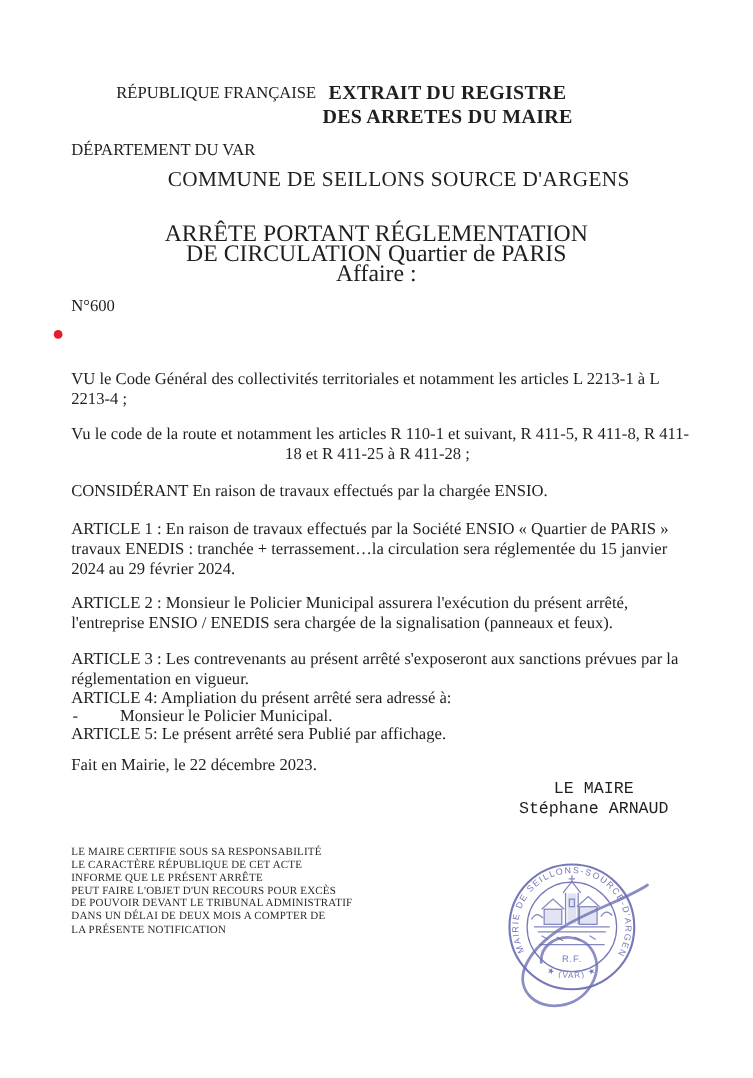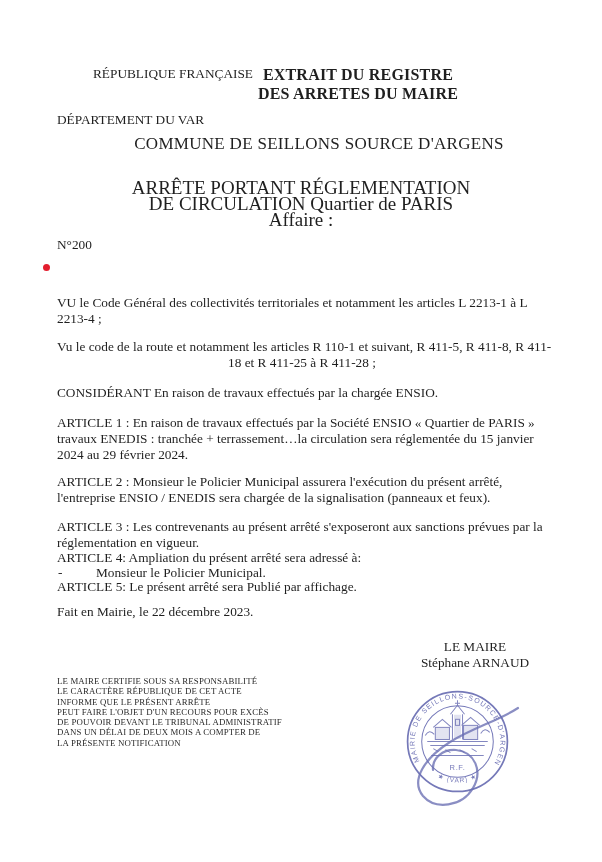--- a/index.html
+++ b/index.html
@@ -39,21 +39,21 @@
   </div>
 
   <div class="abs line center commune" style="left:57px;top:136px;width:524px;">COMMUNE DE SEILLONS SOURCE D'ARGENS</div>
 
   <div class="abs subject" style="left:0px;top:180px;width:602px;">
     <div>ARRÊTE PORTANT RÉGLEMENTATION</div>
     <div>DE CIRCULATION Quartier de PARIS</div>
     <div>Affaire :</div>
   </div>
 
-  <div class="abs line" style="left:57px;top:237px;">N°200</div>
+  <div class="abs line" style="left:57px;top:237px;">N°600</div>
 
   <div class="abs red-dot" style="left:43px;top:264px;"></div>
 
 
   <div class="abs block" style="left:57px;top:295px;width:490px;">
     <div class="bline">VU le Code Général des collectivités territoriales et notamment les articles L 2213-1 à L</div>
     <div class="bline">2213-4 ;</div>
   </div>
 
   <div class="abs block" style="left:57px;top:339px;width:490px;">
@@ -80,21 +80,21 @@
   </div>
 
   <div class="abs line" style="left:57px;top:550px;">ARTICLE 4: Ampliation du présent arrêté sera adressé à:</div>
   <div class="abs line" style="left:58px;top:565px;">-</div>
   <div class="abs line" style="left:96px;top:565px;">Monsieur le Policier Municipal.</div>
 
   <div class="abs line" style="left:57px;top:579px;">ARTICLE 5: Le présent arrêté sera Publié par affichage.</div>
 
   <div class="abs line" style="left:57px;top:604px;">Fait en Mairie, le 22 décembre 2023.</div>
 
-  <div class="abs sig-block" style="left:380px;top:639px;width:190px;">
+  <div class="abs sig-block" style="left:380px;top:623px;width:190px;font-family:Liberation Mono, monospace;">
     <div>LE MAIRE</div>
     <div>Stéphane ARNAUD</div>
   </div>
 
   <div class="abs notice" style="left:57px;top:676px;">
     <div>LE MAIRE CERTIFIE SOUS SA RESPONSABILITÉ</div>
     <div>LE CARACTÈRE RÉPUBLIQUE DE CET ACTE</div>
     <div>INFORME QUE LE PRÉSENT ARRÊTE</div>
     <div>PEUT FAIRE L'OBJET D'UN RECOURS POUR EXCÈS</div>
     <div>DE POUVOIR DEVANT LE TRIBUNAL ADMINISTRATIF</div>

